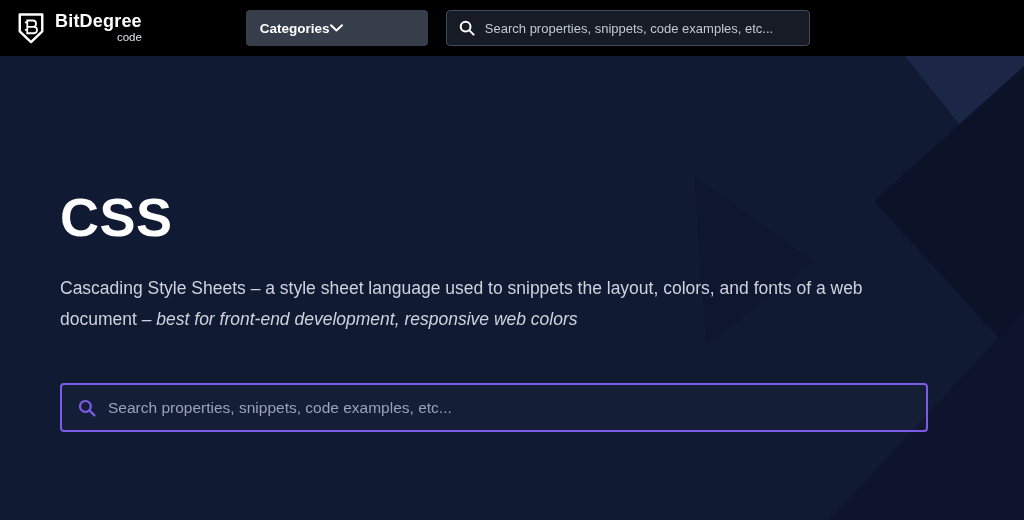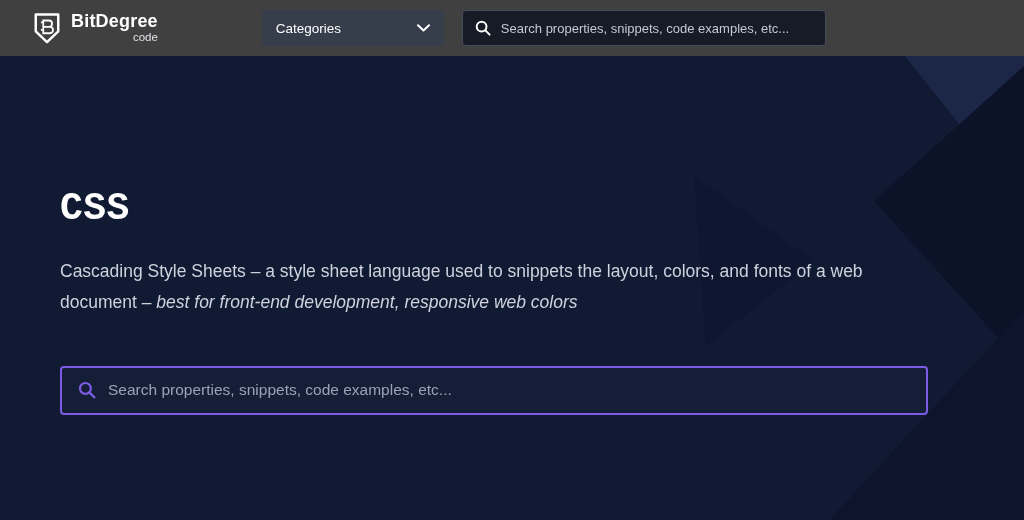--- a/index.html
+++ b/index.html
@@ -6,24 +6,24 @@
   html, body { width: 1024px; height: 520px; overflow: hidden; }
   body {
     font-family: "Liberation Sans", "DejaVu Sans", sans-serif;
     background: #111a33;
   }
 
   
   .navbar {
     position: relative;
     height: 56px;
-    background: #404040;
-    display: flex;
-    align-items: center;
-    padding: 0 32px;
+    background: #000000;
+    display: flex;
+    align-items: center;
+    padding: 0 16px;
     z-index: 5;
   }
   .brand {
     display: flex;
     align-items: center;
     gap: 9px;
     cursor: pointer;
   }
   .brand-text { display: flex; flex-direction: column; align-items: flex-end; }
   .brand-name { color: #ffffff; font-size: 18px; font-weight: bold; letter-spacing: .2px; line-height: 19px; }
@@ -32,24 +32,23 @@
   .categories-btn {
     margin-left: 104px;
     width: 182px;
     height: 36px;
     background: #363d4b;
     border: none;
     border-radius: 4px;
     color: #ffffff;
     font-family: inherit;
     font-size: 13.5px;
-    font-weight: normal;
-    display: flex;
-    align-items: center;
-    justify-content: space-between;
+    font-weight: bold;
+    display: flex;
+    align-items: center;
     padding: 0 14px;
     cursor: pointer;
   }
 
   .nav-search {
     margin-left: 18px;
     width: 364px;
     height: 36px;
     background: #161b26;
     border: 1px solid #434b5c;
@@ -87,25 +86,24 @@
   .shape-4 { right: 210px; top: 120px; width: 120px; height: 170px; background: #0e1630;
              clip-path: polygon(0 0, 100% 50%, 10% 100%); }
 
   .hero-content {
     position: relative;
     z-index: 2;
     padding: 132px 60px 0 60px;
   }
   .hero-title {
     color: #ffffff;
-    font-size: 38px;
+    font-size: 54px;
     font-weight: bold;
     letter-spacing: .5px;
     line-height: 1.1;
-    font-family: Liberation Mono, monospace;
   }
   .hero-desc {
     margin-top: 26px;
     max-width: 880px;
     color: #cdd2dd;
     font-size: 17.5px;
     line-height: 31px;
   }
   .hero-desc .em { font-style: italic; }
 

